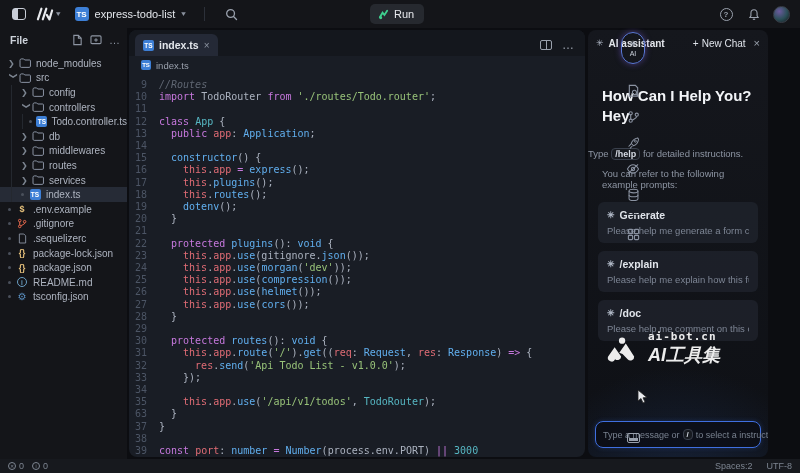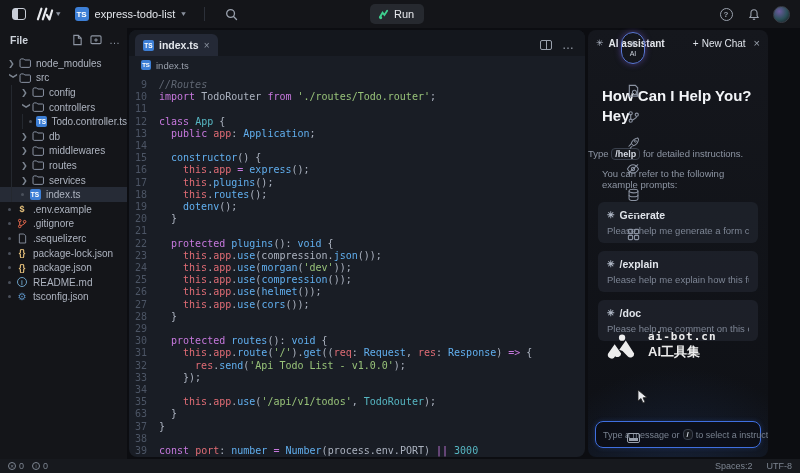--- a/index.html
+++ b/index.html
@@ -94,21 +94,21 @@
     color:#d4d9e2; background:#171a20; font-size:9px; }
   .ai-intro { margin:8px 14px 0; font-size:9.5px; color:#8d95a3; }
   .cards { margin:12px 10px 0; display:flex; flex-direction:column; gap:8px; }
   .card { background:rgba(32,36,45,.75); border-radius:6px; padding:7px 9px; cursor:pointer; }
   .card-title { font-size:10.5px; font-weight:bold; color:#e0e4ea; display:flex; align-items:center; gap:5px; }
   .card-desc { margin-top:4px; font-size:9.5px; color:#7d8594; white-space:nowrap; overflow:hidden; }
   .sparkle { color:#aeb6c4; font-size:9px; }
   .wm { position:absolute; left:18px; top:300px; display:flex; align-items:center; gap:8px; opacity:.92; }
   .wm-text1 { font-size:11px; font-weight:bold; color:#fff; letter-spacing:1px;
     font-family:"DejaVu Sans Mono", monospace; }
-  .wm-text2 { font-size:13px; font-weight:bold; color:#fff; }
+  .wm-text2 { font-size:18px; font-weight:bold; color:#fff;font-style:italic; }
   .ai-inputrow { position:absolute; left:7px; right:7px; bottom:9px; height:27px; border:1px solid #3f6fe0;
     border-radius:8px; background:rgba(10,12,18,.7); display:flex; align-items:center; padding:0 7px;
     box-shadow:0 0 5px rgba(63,111,224,.25); }
   .ai-placeholder { font-size:9px; color:#78818f; display:flex; align-items:center; gap:3px; white-space:nowrap; }
 
   
   .rail { position:absolute; right:0; top:0; width:30px; height:431px; display:flex; flex-direction:column;
     align-items:center; padding-top:4px; color:#8b93a2; }
   .rail-ai { width:24px; height:32px; border:1px solid #5a78d6; border-radius:12px; display:flex;
     flex-direction:column; align-items:center; justify-content:center; gap:1px;
@@ -380,21 +380,21 @@
         <div class="cl"><span class="ln">13</span><span><span class="g"></span><span class="tk-kw">public </span><span class="tk-prop">app</span><span class="tk-txt">: </span><span class="tk-type">Application</span><span class="tk-txt">;</span></span></div>
         <div class="cl"><span class="ln">14</span><span></span></div>
         <div class="cl"><span class="ln">15</span><span><span class="g"></span><span class="tk-fn">constructor</span><span class="tk-txt">() {</span></span></div>
         <div class="cl"><span class="ln">16</span><span><span class="g"></span><span class="g"></span><span class="tk-this">this</span><span class="tk-txt">.</span><span class="tk-prop">app</span><span class="tk-txt"> </span><span class="tk-op">=</span><span class="tk-txt"> </span><span class="tk-fn">express</span><span class="tk-txt">();</span></span></div>
         <div class="cl"><span class="ln">17</span><span><span class="g"></span><span class="g"></span><span class="tk-this">this</span><span class="tk-txt">.</span><span class="tk-fn">plugins</span><span class="tk-txt">();</span></span></div>
         <div class="cl"><span class="ln">18</span><span><span class="g"></span><span class="g"></span><span class="tk-this">this</span><span class="tk-txt">.</span><span class="tk-fn">routes</span><span class="tk-txt">();</span></span></div>
         <div class="cl"><span class="ln">19</span><span><span class="g"></span><span class="g"></span><span class="tk-fn">dotenv</span><span class="tk-txt">();</span></span></div>
         <div class="cl"><span class="ln">20</span><span><span class="g"></span><span class="tk-txt">}</span></span></div>
         <div class="cl"><span class="ln">21</span><span></span></div>
         <div class="cl"><span class="ln">22</span><span><span class="g"></span><span class="tk-kw">protected </span><span class="tk-fn">plugins</span><span class="tk-txt">(): </span><span class="tk-type">void</span><span class="tk-txt"> {</span></span></div>
-        <div class="cl"><span class="ln">23</span><span><span class="g"></span><span class="g"></span><span class="tk-this">this</span><span class="tk-txt">.</span><span class="tk-prop">app</span><span class="tk-txt">.</span><span class="tk-fn">use</span><span class="tk-txt">(compression.</span><span class="tk-fn">json</span><span class="tk-txt">());</span></span></div>
+        <div class="cl"><span class="ln">23</span><span><span class="g"></span><span class="g"></span><span class="tk-this">this</span><span class="tk-txt">.</span><span class="tk-prop">app</span><span class="tk-txt">.</span><span class="tk-fn">use</span><span class="tk-txt">(gitignore.</span><span class="tk-fn">json</span><span class="tk-txt">());</span></span></div>
         <div class="cl"><span class="ln">24</span><span><span class="g"></span><span class="g"></span><span class="tk-this">this</span><span class="tk-txt">.</span><span class="tk-prop">app</span><span class="tk-txt">.</span><span class="tk-fn">use</span><span class="tk-txt">(</span><span class="tk-fn">morgan</span><span class="tk-txt">(</span><span class="tk-str">'dev'</span><span class="tk-txt">));</span></span></div>
         <div class="cl"><span class="ln">25</span><span><span class="g"></span><span class="g"></span><span class="tk-this">this</span><span class="tk-txt">.</span><span class="tk-prop">app</span><span class="tk-txt">.</span><span class="tk-fn">use</span><span class="tk-txt">(</span><span class="tk-fn">compression</span><span class="tk-txt">());</span></span></div>
         <div class="cl"><span class="ln">26</span><span><span class="g"></span><span class="g"></span><span class="tk-this">this</span><span class="tk-txt">.</span><span class="tk-prop">app</span><span class="tk-txt">.</span><span class="tk-fn">use</span><span class="tk-txt">(</span><span class="tk-fn">helmet</span><span class="tk-txt">());</span></span></div>
         <div class="cl"><span class="ln">27</span><span><span class="g"></span><span class="g"></span><span class="tk-this">this</span><span class="tk-txt">.</span><span class="tk-prop">app</span><span class="tk-txt">.</span><span class="tk-fn">use</span><span class="tk-txt">(</span><span class="tk-fn">cors</span><span class="tk-txt">());</span></span></div>
         <div class="cl"><span class="ln">28</span><span><span class="g"></span><span class="tk-txt">}</span></span></div>
         <div class="cl"><span class="ln">29</span><span></span></div>
         <div class="cl"><span class="ln">30</span><span><span class="g"></span><span class="tk-kw">protected </span><span class="tk-fn">routes</span><span class="tk-txt">(): </span><span class="tk-type">void</span><span class="tk-txt"> {</span></span></div>
         <div class="cl"><span class="ln">31</span><span><span class="g"></span><span class="g"></span><span class="tk-this">this</span><span class="tk-txt">.</span><span class="tk-prop">app</span><span class="tk-txt">.</span><span class="tk-fn">route</span><span class="tk-txt">(</span><span class="tk-str">'/'</span><span class="tk-txt">).</span><span class="tk-fn">get</span><span class="tk-txt">((</span><span class="tk-prop">req</span><span class="tk-txt">: </span><span class="tk-type">Request</span><span class="tk-txt">, </span><span class="tk-prop">res</span><span class="tk-txt">: </span><span class="tk-type">Response</span><span class="tk-txt">) </span><span class="tk-op">=&gt;</span><span class="tk-txt"> {</span></span></div>
         <div class="cl"><span class="ln">32</span><span><span class="g"></span><span class="g"></span><span class="g"></span><span class="tk-prop">res</span><span class="tk-txt">.</span><span class="tk-fn">send</span><span class="tk-txt">(</span><span class="tk-str">'Api Todo List - v1.0.0'</span><span class="tk-txt">);</span></span></div>
         <div class="cl"><span class="ln">33</span><span><span class="g"></span><span class="g"></span><span class="tk-txt">});</span></span></div>

